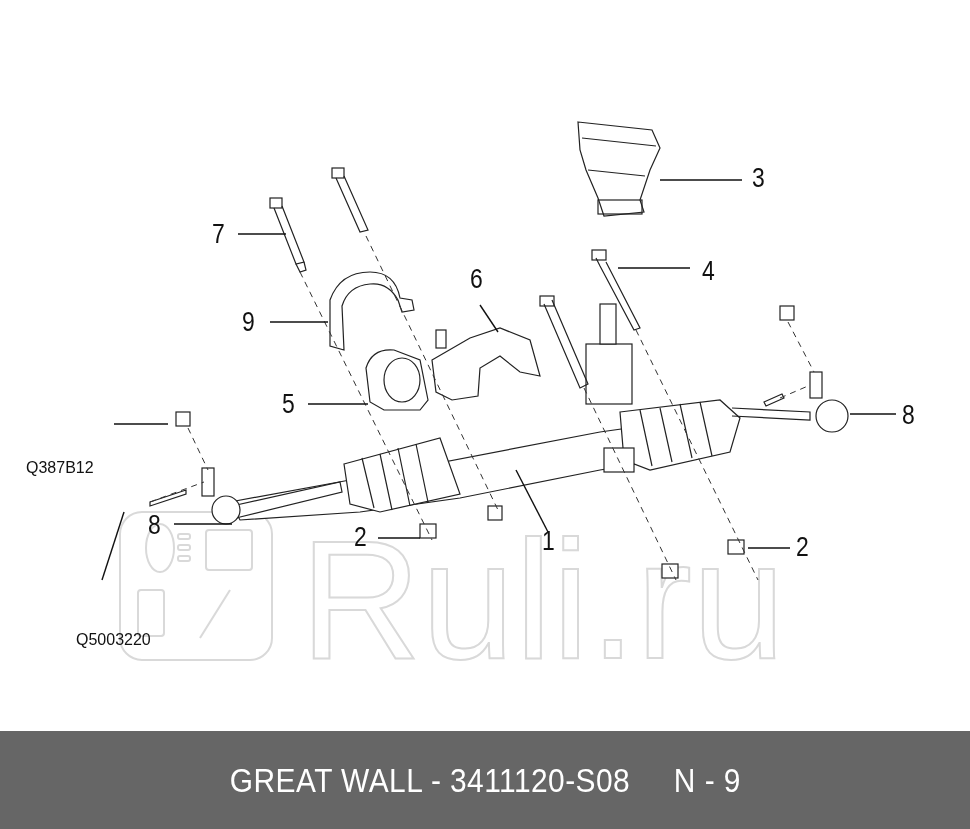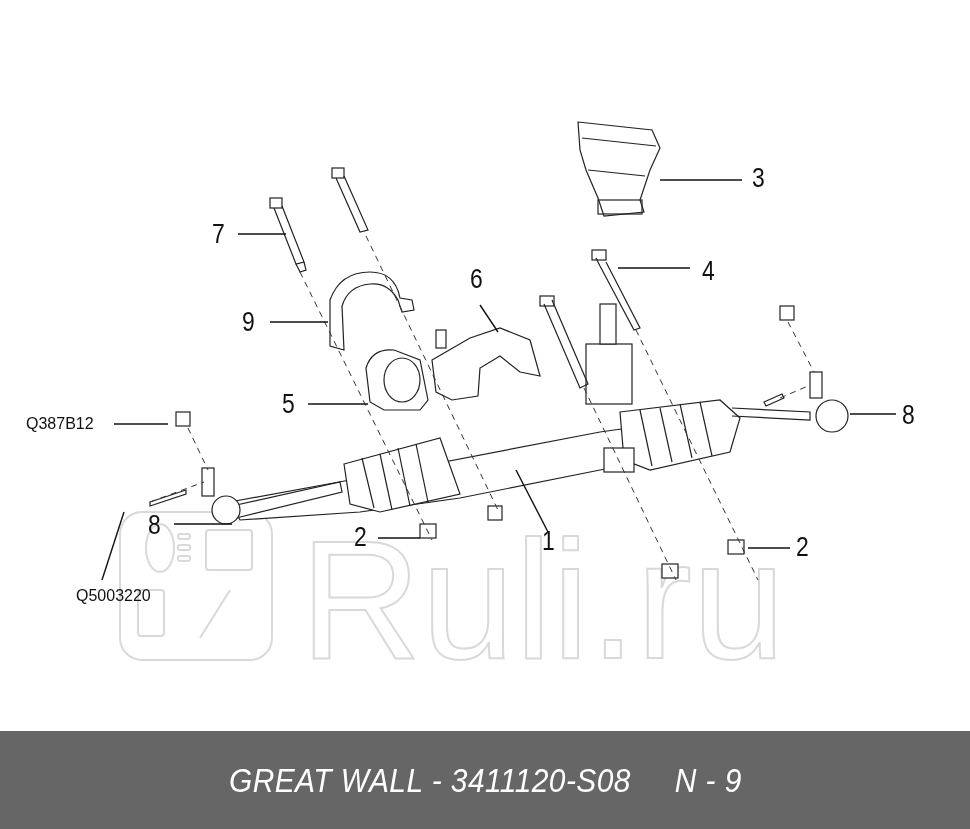--- a/index.html
+++ b/index.html
@@ -2,23 +2,23 @@
 <html><head>
 <meta charset="utf-8">
 <style>
   html, body { margin:0; padding:0; }
   body { width:970px; height:829px; background:#fff; position:relative; overflow:hidden;
          font-family:"Liberation Sans", sans-serif; }
   .canvas { position:absolute; left:0; top:0; width:970px; height:731px; background:#fff; }
   .canvas svg { position:absolute; left:0; top:0; }
   .lbl { position:absolute; color:#111; font-family:"Liberation Sans", sans-serif; line-height:1; }
   .num { font-size:27px; transform:scaleX(0.85); transform-origin:left top; }
-  .code { font-size:16px; }
+  .code { font-size:16px;margin-top:44px; }
   .footer { position:absolute; left:0; top:731px; width:970px; height:98px; background:#666666;
-            display:flex; align-items:center; justify-content:center;font-style:italic; }
+            display:flex; align-items:center; justify-content:center; }
   .footer-text { color:#fff; font-size:34px; font-family:"Liberation Sans", sans-serif;
                  transform:scaleX(0.88); letter-spacing:0.5px; white-space:pre; }
   .wm { fill:none; stroke:#d9d9d9; stroke-width:2; }
 </style>
 </head>
 <body>
 
 <div class="canvas">
   <svg width="970" height="731" viewBox="0 0 970 731">
 

